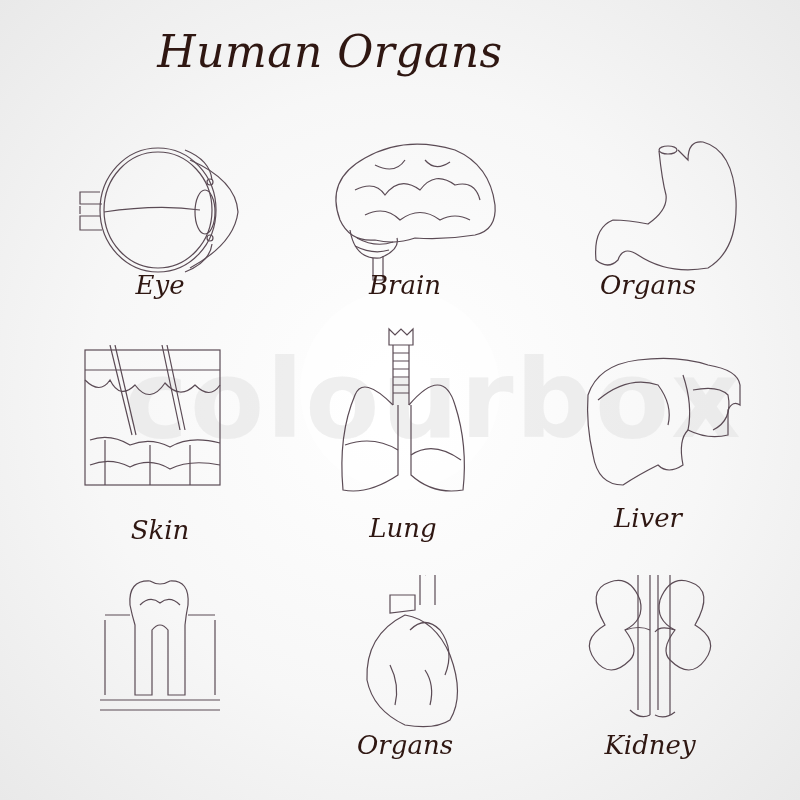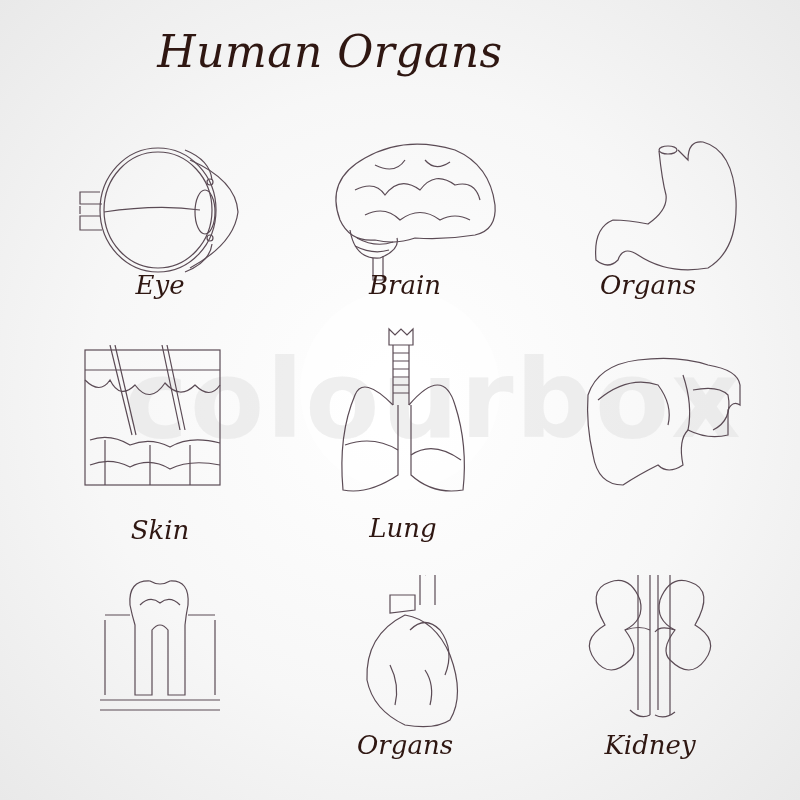--- a/index.html
+++ b/index.html
@@ -106,20 +106,21 @@
   <div class="label" style="top:188px;">Lung</div>
 </div>
 
 <div class="cell" style="left:528px; top:345px;">
   <svg viewBox="0 0 240 180">
     <path d="M60 50 Q70 20 110 15 Q150 10 180 20 Q210 25 212 40 V60 Q205 55 200 65 V90 Q180 95 160 85 Q150 95 155 120 Q140 130 130 120 Q110 130 95 140 Q70 140 65 110 Q58 80 60 50 Z"></path>
     <path d="M70 55 Q100 30 130 40 Q145 60 140 80"></path>
     <path d="M155 30 Q165 60 160 85"></path>
     <path d="M165 45 Q190 40 200 50 Q205 75 185 85"></path>
   </svg>
+  <div class="label" style="top:158px;">Liver</div>
 </div>
 
 <div class="cell" style="left:40px; top:575px;">
   <svg viewBox="0 0 240 180">
     <path d="M90 30 Q88 5 110 6 Q120 12 130 6 Q150 5 148 30 Q146 40 145 50 V120 H128 V55 Q120 45 112 55 V120 H95 V50 Q92 40 90 30 Z"></path>
     <path d="M100 30 Q110 20 120 28 Q130 20 140 30"></path>
     <path d="M65 40 H90 M148 40 H175"></path>
     <path d="M65 45 V120 M175 45 V120"></path>
     <path d="M60 125 H180 M60 135 H180"></path>
   </svg>

